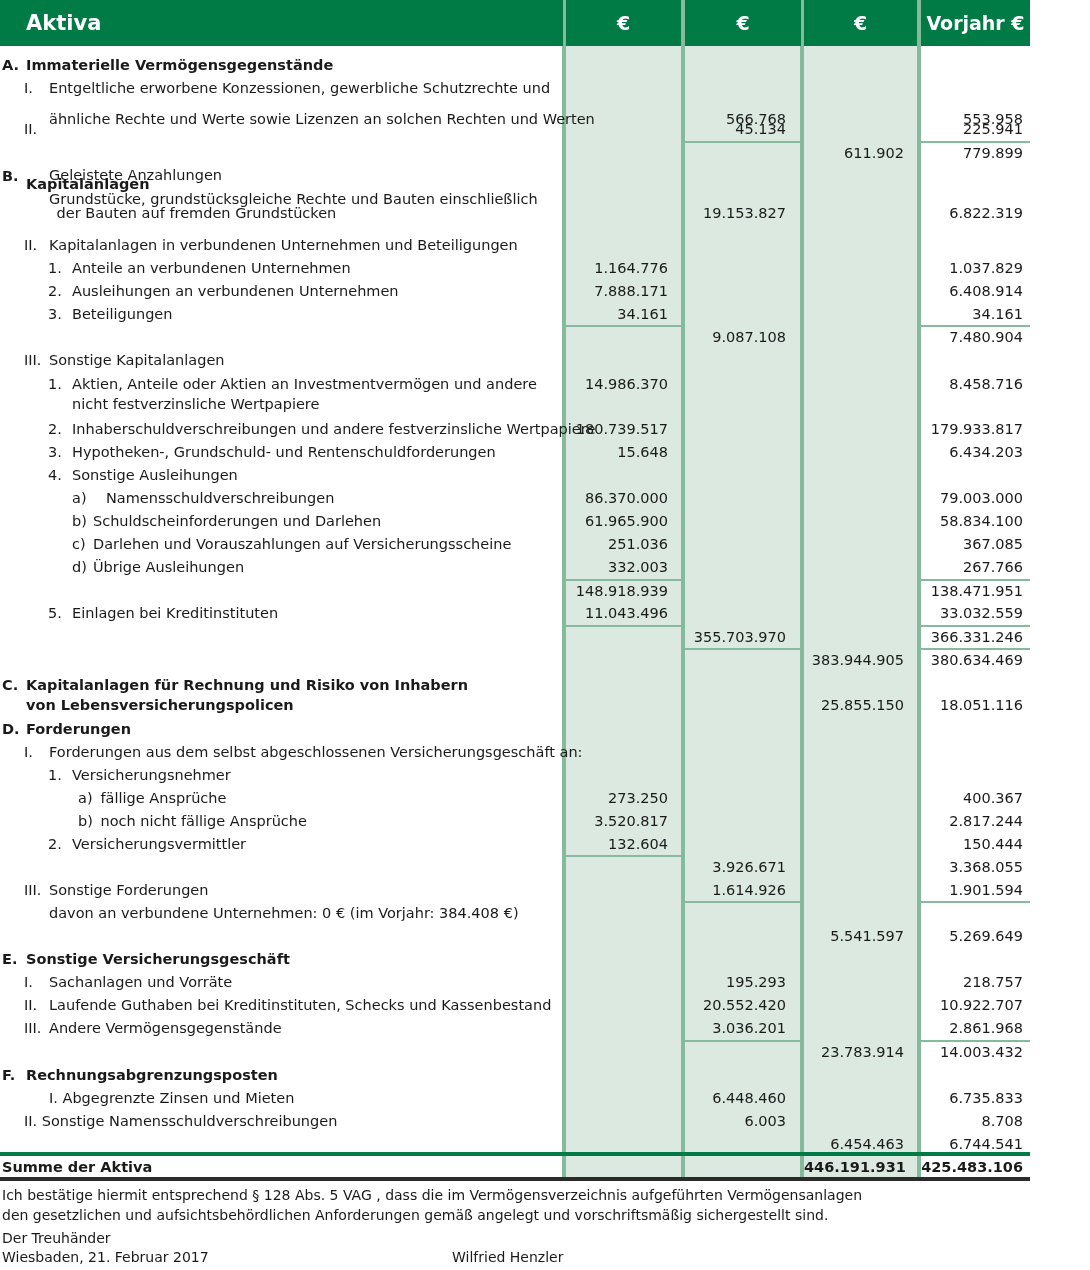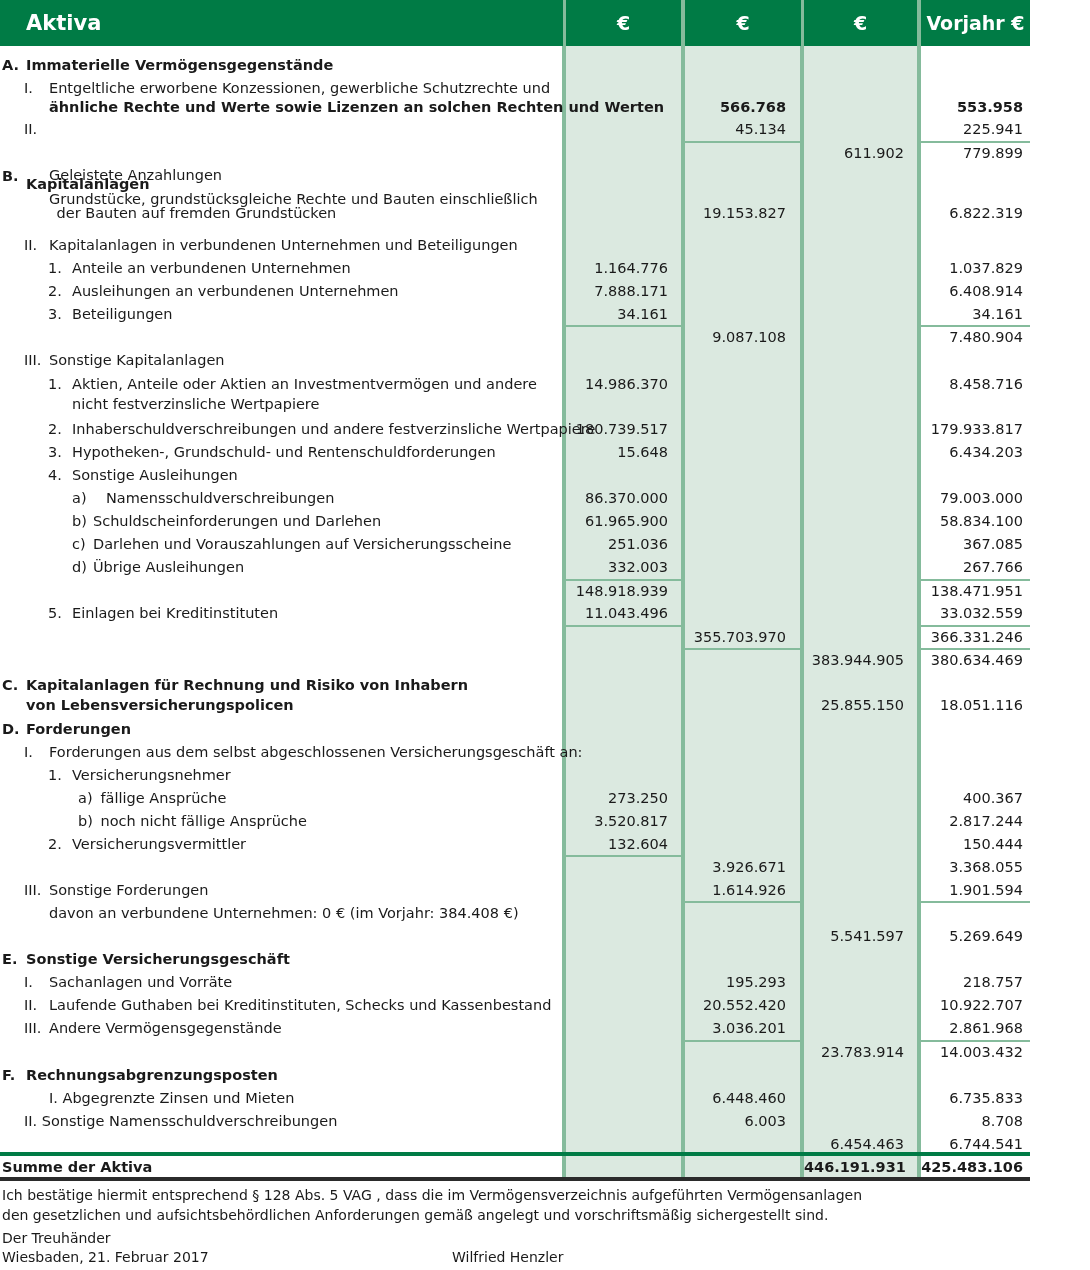--- a/index.html
+++ b/index.html
@@ -59,21 +59,21 @@
 
   <div id="rows">
       <div class="row" style="top: 54px;">
         <span class="lbl bold" style="left: 2px;">A.</span>
         <span class="lbl bold" style="left: 26px;">Immaterielle Vermögensgegenstände</span>
       </div>
       <div class="row" style="top: 77px;">
         <span class="lbl" style="left: 24px;">I.</span>
         <span class="lbl" style="left: 49px;">Entgeltliche erworbene Konzessionen, gewerbliche Schutzrechte und</span>
       </div>
-      <div class="row" style="top: 96px; font-weight: bold;">
+      <div class="row" style="top: 108px;">
         <span class="lbl" style="left: 49px;">ähnliche Rechte und Werte sowie Lizenzen an solchen Rechten und Werten</span>
         <span class="num c2">566.768</span>
         <span class="num vj">553.958</span>
       </div>
       <div class="row" style="top: 118px;">
         <span class="lbl" style="left: 24px;">II.</span>
         <span class="lbl" style="left: 49px; margin-top: 46px;">Geleistete Anzahlungen</span>
         <span class="num c2">45.134</span>
         <span class="num vj">225.941</span>
       </div>

